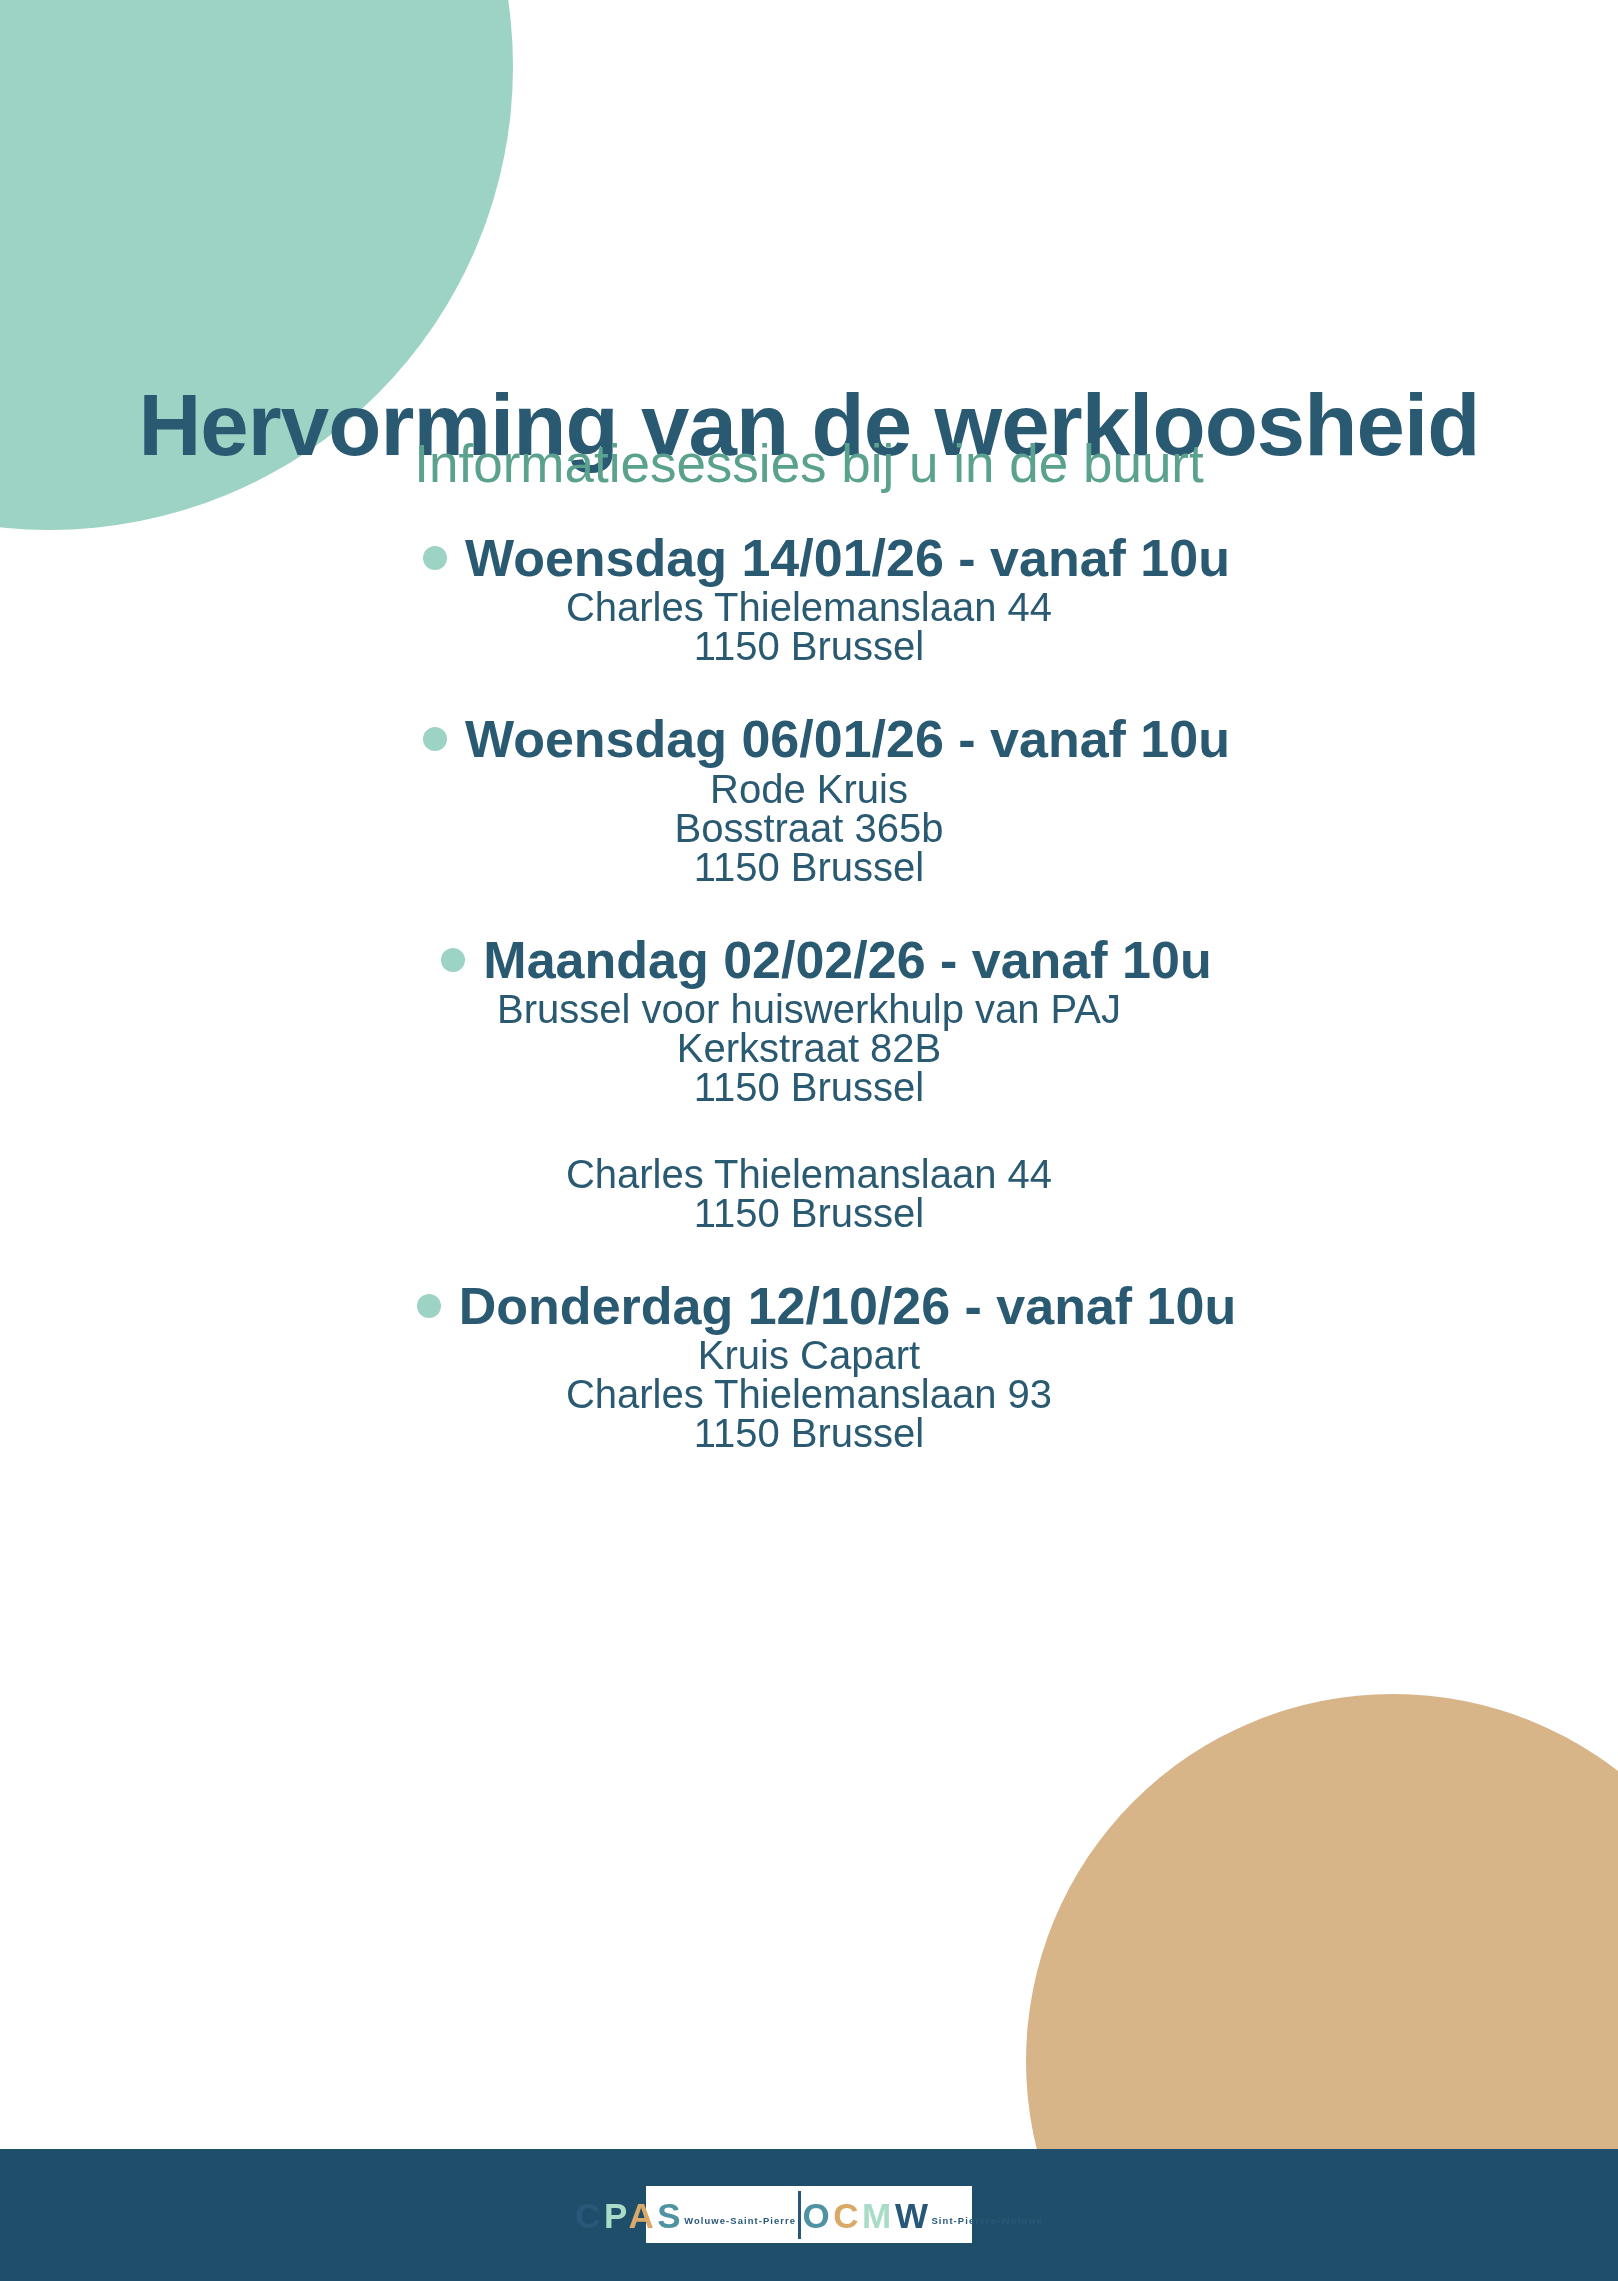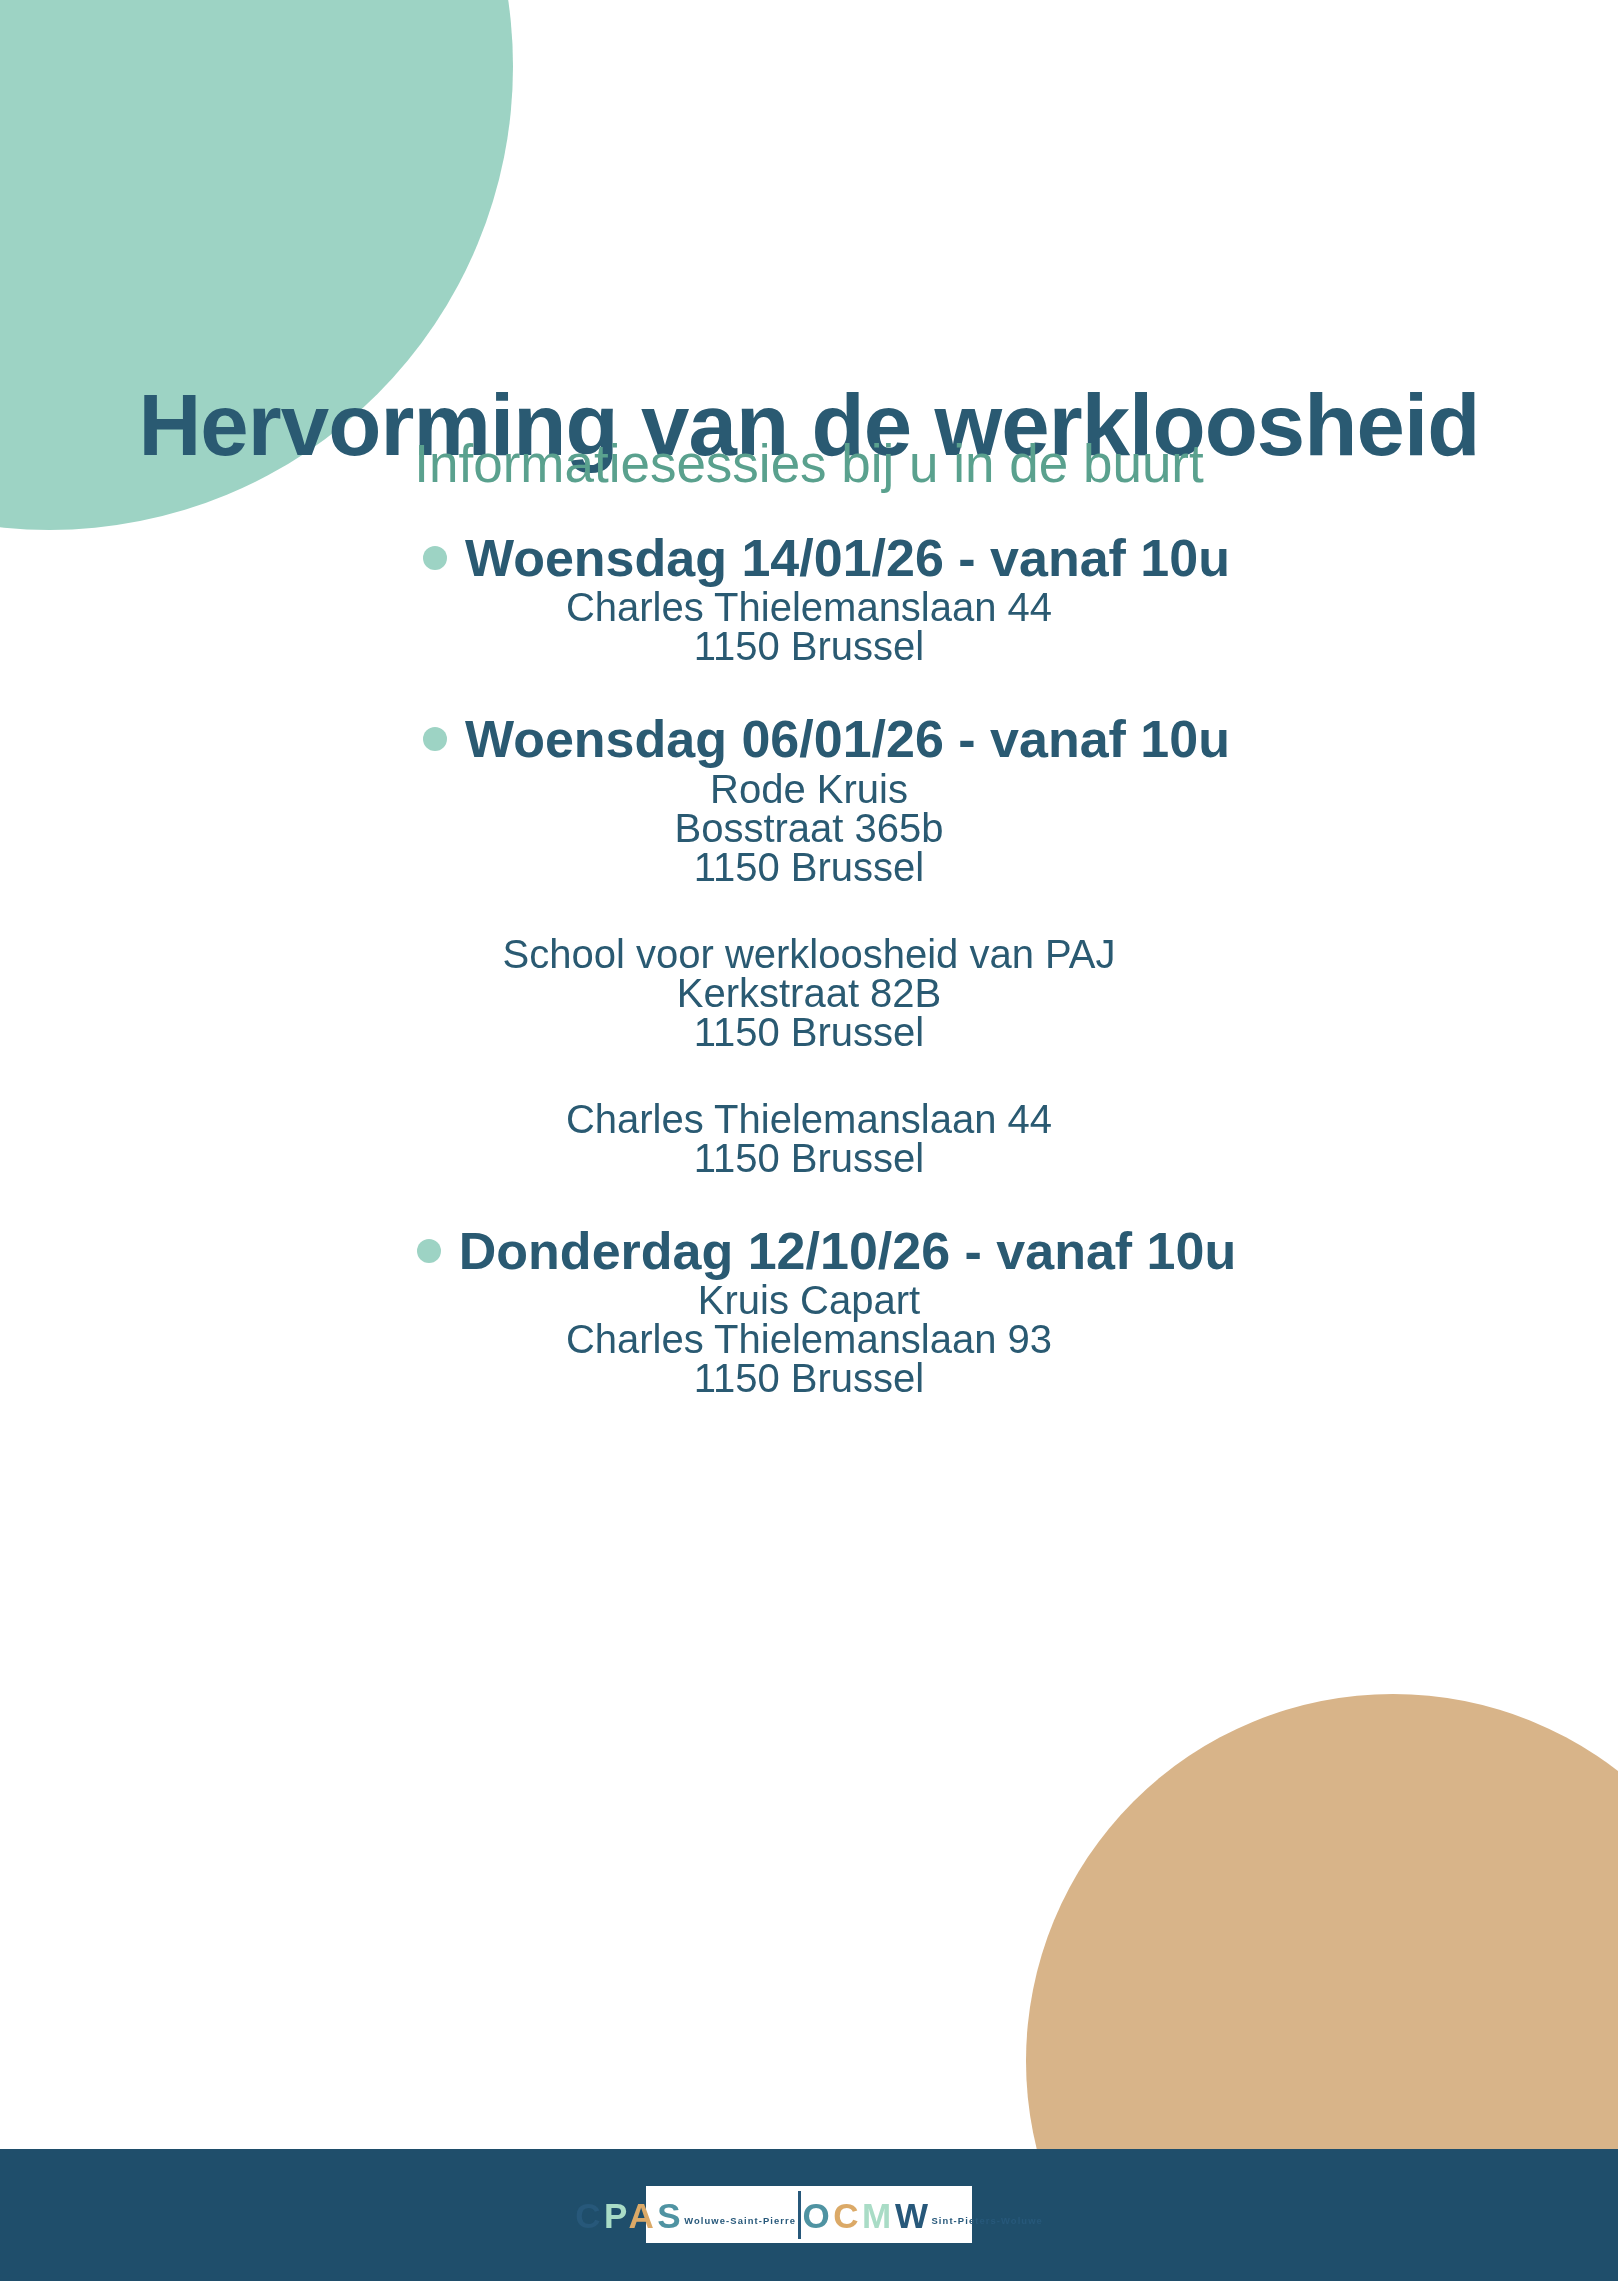--- a/index.html
+++ b/index.html
@@ -131,22 +131,26 @@
       <span class="heading-text">Woensdag 06/01/26 - vanaf 10u</span>
     </div>
     <div class="session-addresses">
         <div>Rode Kruis</div>
         <div>Bosstraat 365b</div>
         <div>1150 Brussel</div>
       </div>
   </div>
 
   <div class="session">
+    <div class="session-heading">
+      <span class="bullet"></span>
+      <span class="heading-text">Maandag 02/02/26 - vanaf 10u</span>
+    </div>
     <div class="session-addresses">
-        <div>School voor werkloosheid van PAJ</div>
+        <div>Brussel voor huiswerkhulp van PAJ</div>
         <div>Kerkstraat 82B</div>
         <div>1150 Brussel</div>
       </div>
   </div>
 
   <div class="session">
     <div class="session-addresses">
         <div>Charles Thielemanslaan 44</div>
         <div>1150 Brussel</div>
       </div>

